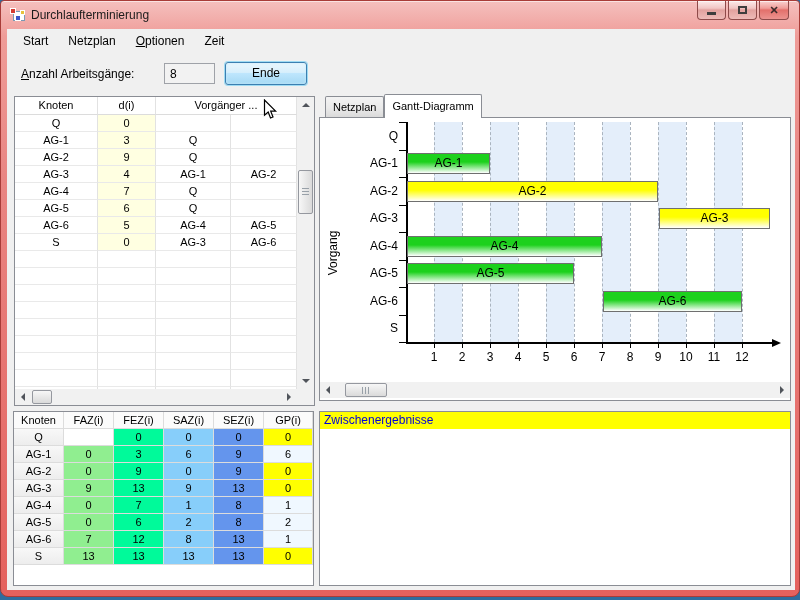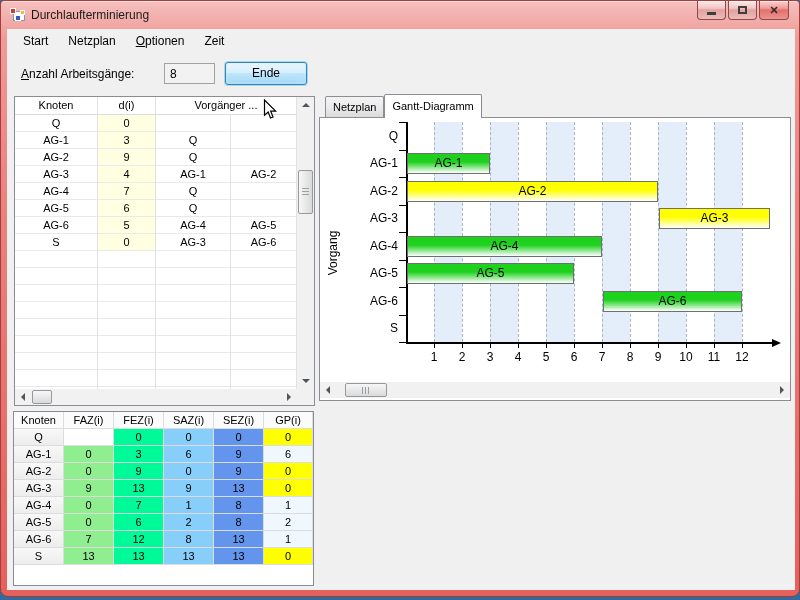--- a/index.html
+++ b/index.html
@@ -424,20 +424,24 @@
             <div class="btc bknoten" style="width: 50px;">S</div>
             <div class="btc" style="width: 50px; background: rgb(144, 238, 144);">13</div>
             <div class="btc" style="width: 50px; background: rgb(0, 250, 154);">13</div>
             <div class="btc" style="width: 50px; background: rgb(135, 206, 250);">13</div>
             <div class="btc" style="width: 50px; background: rgb(100, 149, 237);">13</div>
             <div class="btc" style="width: 49px; background: rgb(255, 255, 0);">0</div>
           </div>
         </div>
     </div>
 
+    <div class="panel p-results">
+      <div class="res-head">Zwischenergebnisse</div>
+      <div style="position:absolute;left:0;top:17px;right:0;bottom:0;background:#fff"></div>
+    </div>
 
     <div class="tabstrip" id="tabstrip">
         <div class="tab">Netzplan</div>
         <div class="tab sel">Gantt-Diagramm</div>
       </div>
 
     <div class="cursor">
       <svg width="15" height="22" viewBox="0 0 15 22">
         <path d="M1.5 1 L1.5 16.2 L5.2 13 L7.5 19 L10 18 L7.7 12.1 L12.6 12.1 Z" fill="#ffffff" stroke="#000000" stroke-width="1.2"></path>
       </svg>

